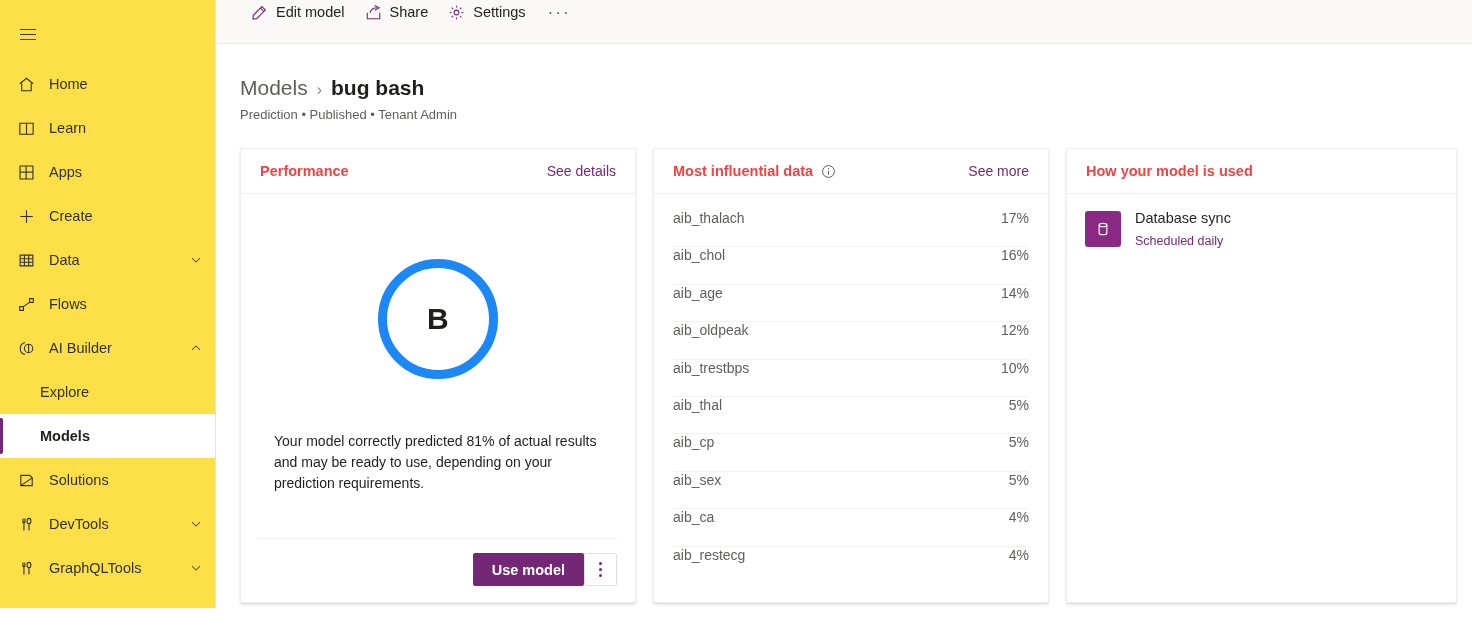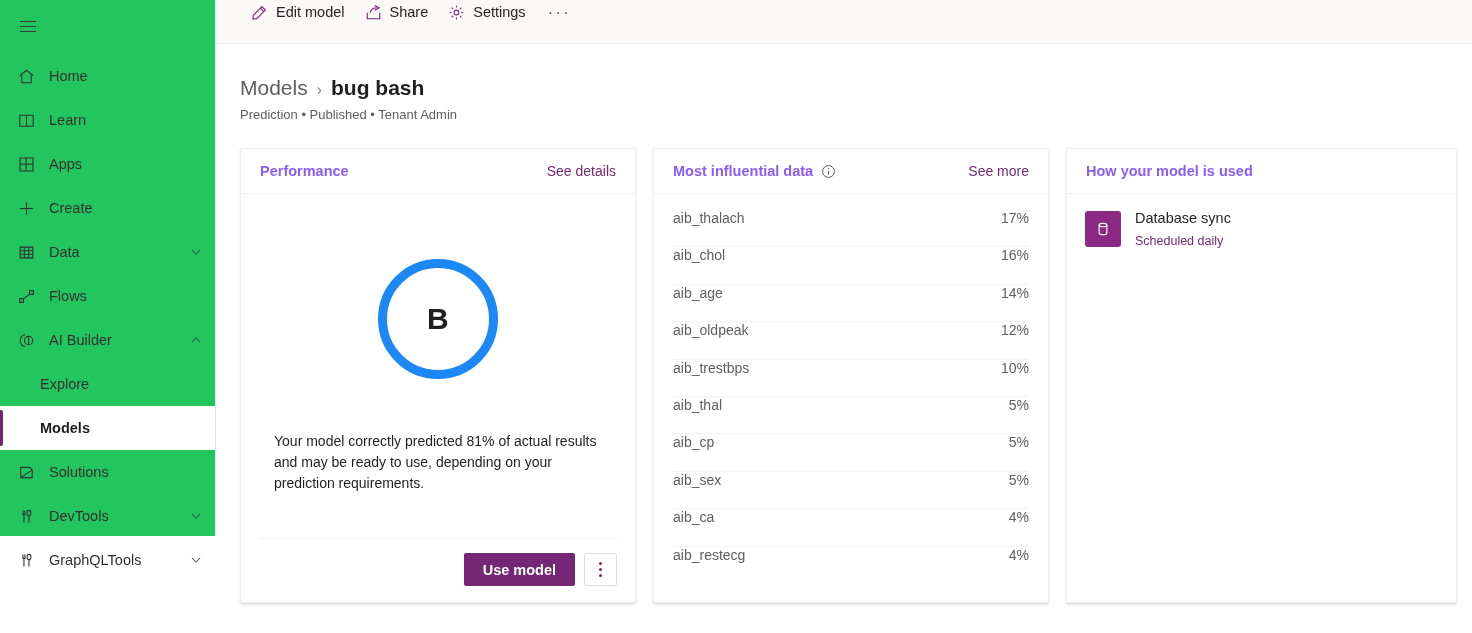--- a/index.html
+++ b/index.html
@@ -7,26 +7,26 @@
     width: 1472px; height: 633px;
     font-family: "Liberation Sans", sans-serif;
     background: #ffffff;
     overflow: hidden;
     -webkit-font-smoothing: antialiased;
   }
   .app { display: flex; width: 1472px; height: 633px; position: relative; }
 
   
   .sidebar {
-    width: 216px; height: 536px;
-    background: #22c55e;
+    width: 216px; height: 608px;
+    background: #fde047;
     border-right: 1px solid #e6e4e2;
     flex: 0 0 216px;
     position: relative;
-    padding-top: 4px;
+    padding-top: 12px;
   }
   .hamburger {
     width: 48px; height: 44px;
     display: flex; flex-direction: column;
     align-items: center; justify-content: center;
     gap: 4px; cursor: pointer;
     margin-left: 4px;
   }
   .hamburger span { display: block; width: 16px; height: 1px; background: #3b3a39; }
 
@@ -105,21 +105,21 @@
   }
   .card.perf { width: 396px; }
   .card.influ { width: 396px; }
   .card.used  { width: 391px; }
   .card-head {
     height: 45px; flex: 0 0 45px;
     display: flex; align-items: center;
     padding: 0 19px;
     border-bottom: 1px solid #f0eff0;
   }
-  .card-title { font-size: 14.5px; font-weight: 700; color: #8b5cf6; }
+  .card-title { font-size: 14.5px; font-weight: 700; color: #ef4444; }
   .card-link {
     margin-left: auto; font-size: 14px; color: #742774; cursor: pointer;
   }
   .info-ico { margin-left: 8px; display:flex; align-items:center; cursor:pointer; }
 
   
   .perf-body { flex: 1 1 auto; display: flex; flex-direction: column; padding: 0 18px; }
   .grade-wrap { flex: 0 0 auto; display: flex; justify-content: center; padding-top: 65px; }
   .grade {
     width: 120px; height: 120px; border-radius: 50%;
@@ -129,21 +129,21 @@
   .grade span { font-size: 30px; font-weight: 600; color: #201f1e; letter-spacing: .5px; }
   .perf-text {
     margin-top: 52px;
     font-size: 14px; line-height: 21px; color: #201f1e;
     padding: 0 15px;
   }
   .perf-foot {
     margin-top: auto;
     border-top: 1px solid #f0eff0;
     padding: 14px 0 16px 0;
-    display: flex; justify-content: flex-end; align-items: center; gap: 9px;
+    display: flex; justify-content: flex-end; align-items: center; 
   }
   .btn-primary {
     background: #742774; color: #ffffff;
     border: none; border-radius: 2px;
     height: 33px; padding: 0 19px;
     font-size: 14.5px; font-weight: 600; cursor: pointer;
     font-family: "Liberation Sans", sans-serif;
   }
   .btn-more {
     width: 33px; height: 33px;

